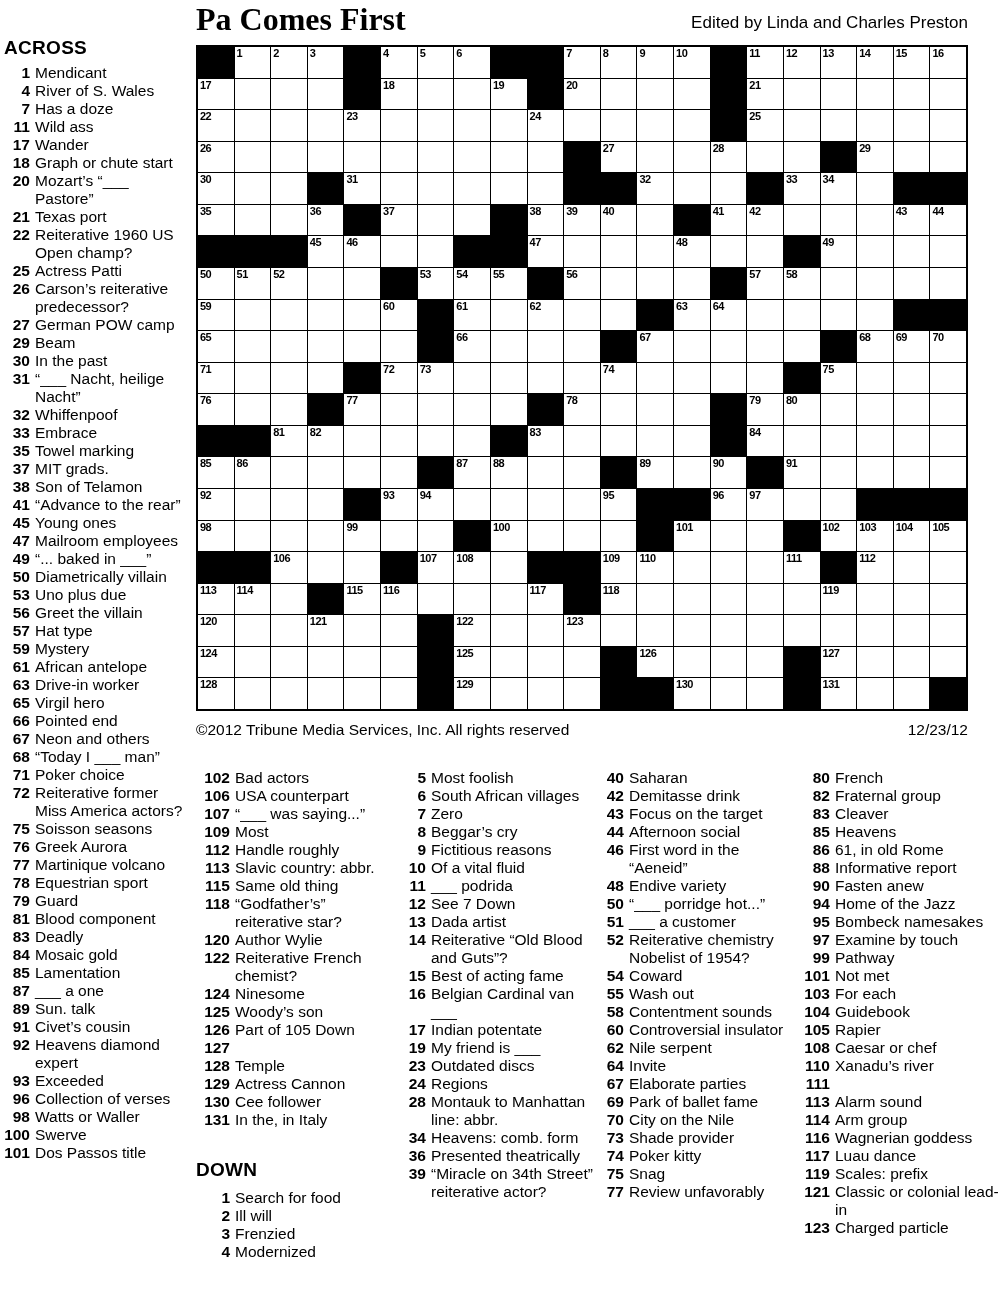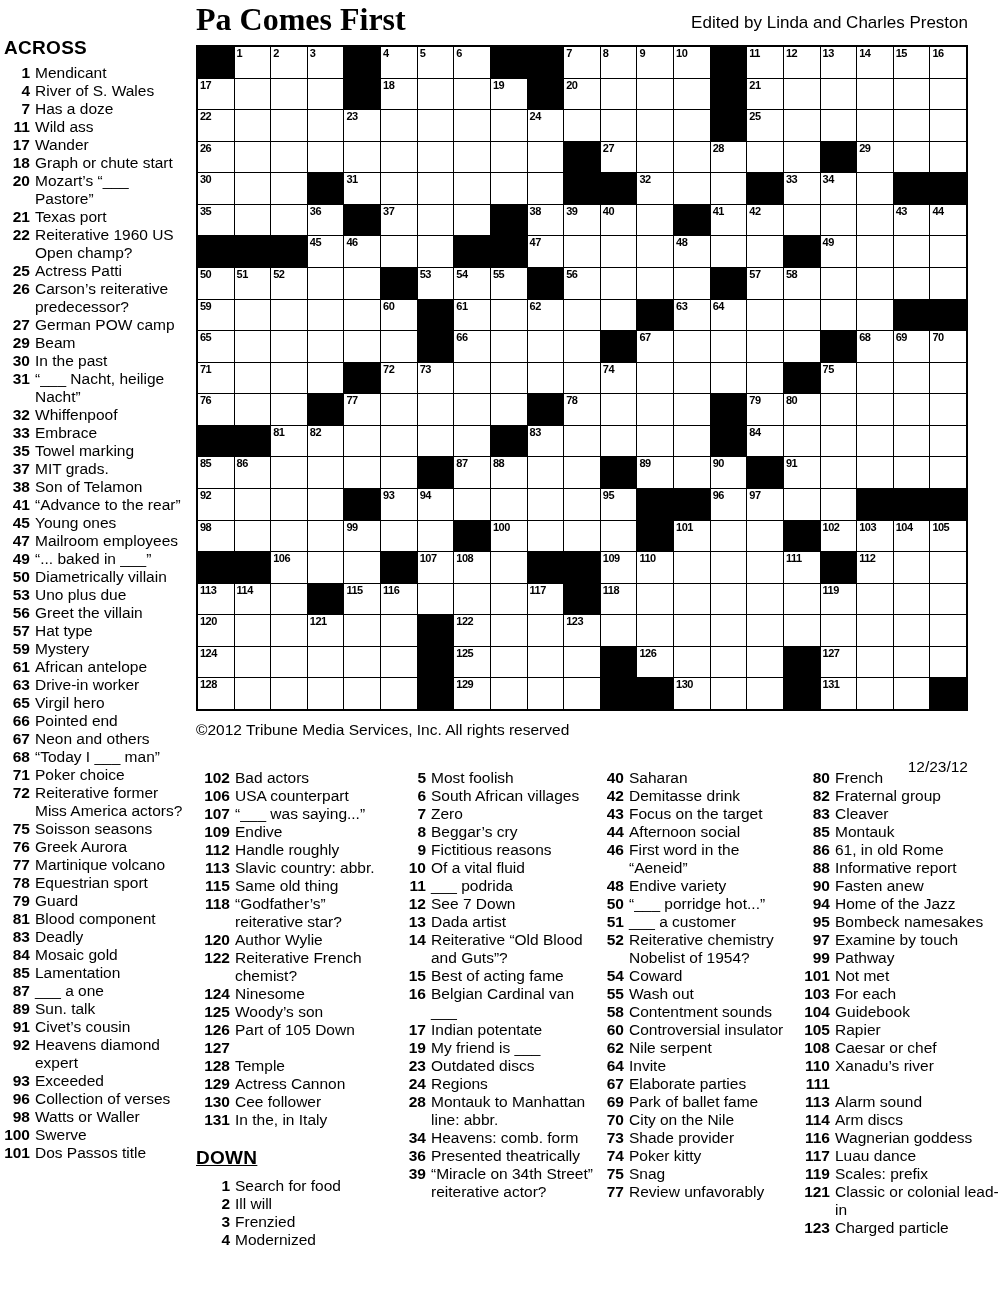--- a/index.html
+++ b/index.html
@@ -20,34 +20,34 @@
   #across-head{position:absolute;left:4px;top:37px;}
   .clue-col{position:absolute;font-size:15.5px;line-height:18px;}
   #across-main{left:2px;top:64px;width:189px;--nw:28px;}
   #bottom-col1{left:196px;top:769px;width:200px;--nw:34px;}
   #bottom-col2{left:400px;top:769px;width:197px;--nw:26px;}
   #bottom-col3{left:598px;top:769px;width:195px;--nw:26px;}
   #bottom-col4{left:794px;top:769px;width:214px;--nw:36px;}
   .clue{display:flex;gap:5px;align-items:flex-start;}
   .cn{font-weight:bold;text-align:right;flex:0 0 var(--nw);white-space:nowrap;}
   .ct{flex:1;}
-  .down-head{margin:20px 0 10px 0;text-decoration:underline;}
+  .down-head{margin:32px 0 10px 0;}
   #grid{
     position:absolute;left:196px;top:45px;width:772px;height:666px;
     display:grid;grid-template-columns:repeat(21,1fr);grid-template-rows:repeat(21,1fr);
     gap:1px;background:#000;border:2px solid #000;box-sizing:border-box;
   }
   .cell{background:#fff;position:relative;}
   .cell.black{background:#000;}
   .cell .num{
     position:absolute;left:2px;top:1px;font-size:11px;font-weight:bold;
     letter-spacing:-0.5px;line-height:11px;
   }
   .footer-line{position:absolute;top:721px;left:196px;width:772px;font-size:15.5px;}
-  .footer-line .date{float:right;margin-top:37px;}
+  .footer-line .date{float:right;}
 </style>
 </head>
 <body>
 
 <div class="page-title">Pa Comes First</div>
 <div class="edited-by">Edited by Linda and Charles Preston</div>
 
 <div id="across-head" class="section-head">ACROSS</div>
 
 <div id="across-main" class="clue-col">
@@ -993,21 +993,21 @@
       <div class="clue">
         <span class="cn">106</span>
         <span class="ct">USA counterpart</span>
       </div>
       <div class="clue">
         <span class="cn">107</span>
         <span class="ct">“___ was saying...”</span>
       </div>
       <div class="clue">
         <span class="cn">109</span>
-        <span class="ct">Endive</span>
+        <span class="ct">Most</span>
       </div>
       <div class="clue">
         <span class="cn">112</span>
         <span class="ct">Handle roughly</span>
       </div>
       <div class="clue">
         <span class="cn">113</span>
         <span class="ct">Slavic country: abbr.</span>
       </div>
       <div class="clue">
@@ -1259,21 +1259,21 @@
     <div class="clue">
       <span class="cn">82</span>
       <span class="ct">Fraternal group</span>
     </div>
     <div class="clue">
       <span class="cn">83</span>
       <span class="ct">Cleaver</span>
     </div>
     <div class="clue">
       <span class="cn">85</span>
-      <span class="ct">Montauk</span>
+      <span class="ct">Heavens</span>
     </div>
     <div class="clue">
       <span class="cn">86</span>
       <span class="ct">61, in old Rome</span>
     </div>
     <div class="clue">
       <span class="cn">88</span>
       <span class="ct">Informative report</span>
     </div>
     <div class="clue">
@@ -1322,21 +1322,21 @@
     </div>
     <div class="clue">
       <span class="cn">111</span>
     </div>
     <div class="clue">
       <span class="cn">113</span>
       <span class="ct">Alarm sound</span>
     </div>
     <div class="clue">
       <span class="cn">114</span>
-      <span class="ct">Arm discs</span>
+      <span class="ct">Arm group</span>
     </div>
     <div class="clue">
       <span class="cn">116</span>
       <span class="ct">Wagnerian goddess</span>
     </div>
     <div class="clue">
       <span class="cn">117</span>
       <span class="ct">Luau dance</span>
     </div>
     <div class="clue">

